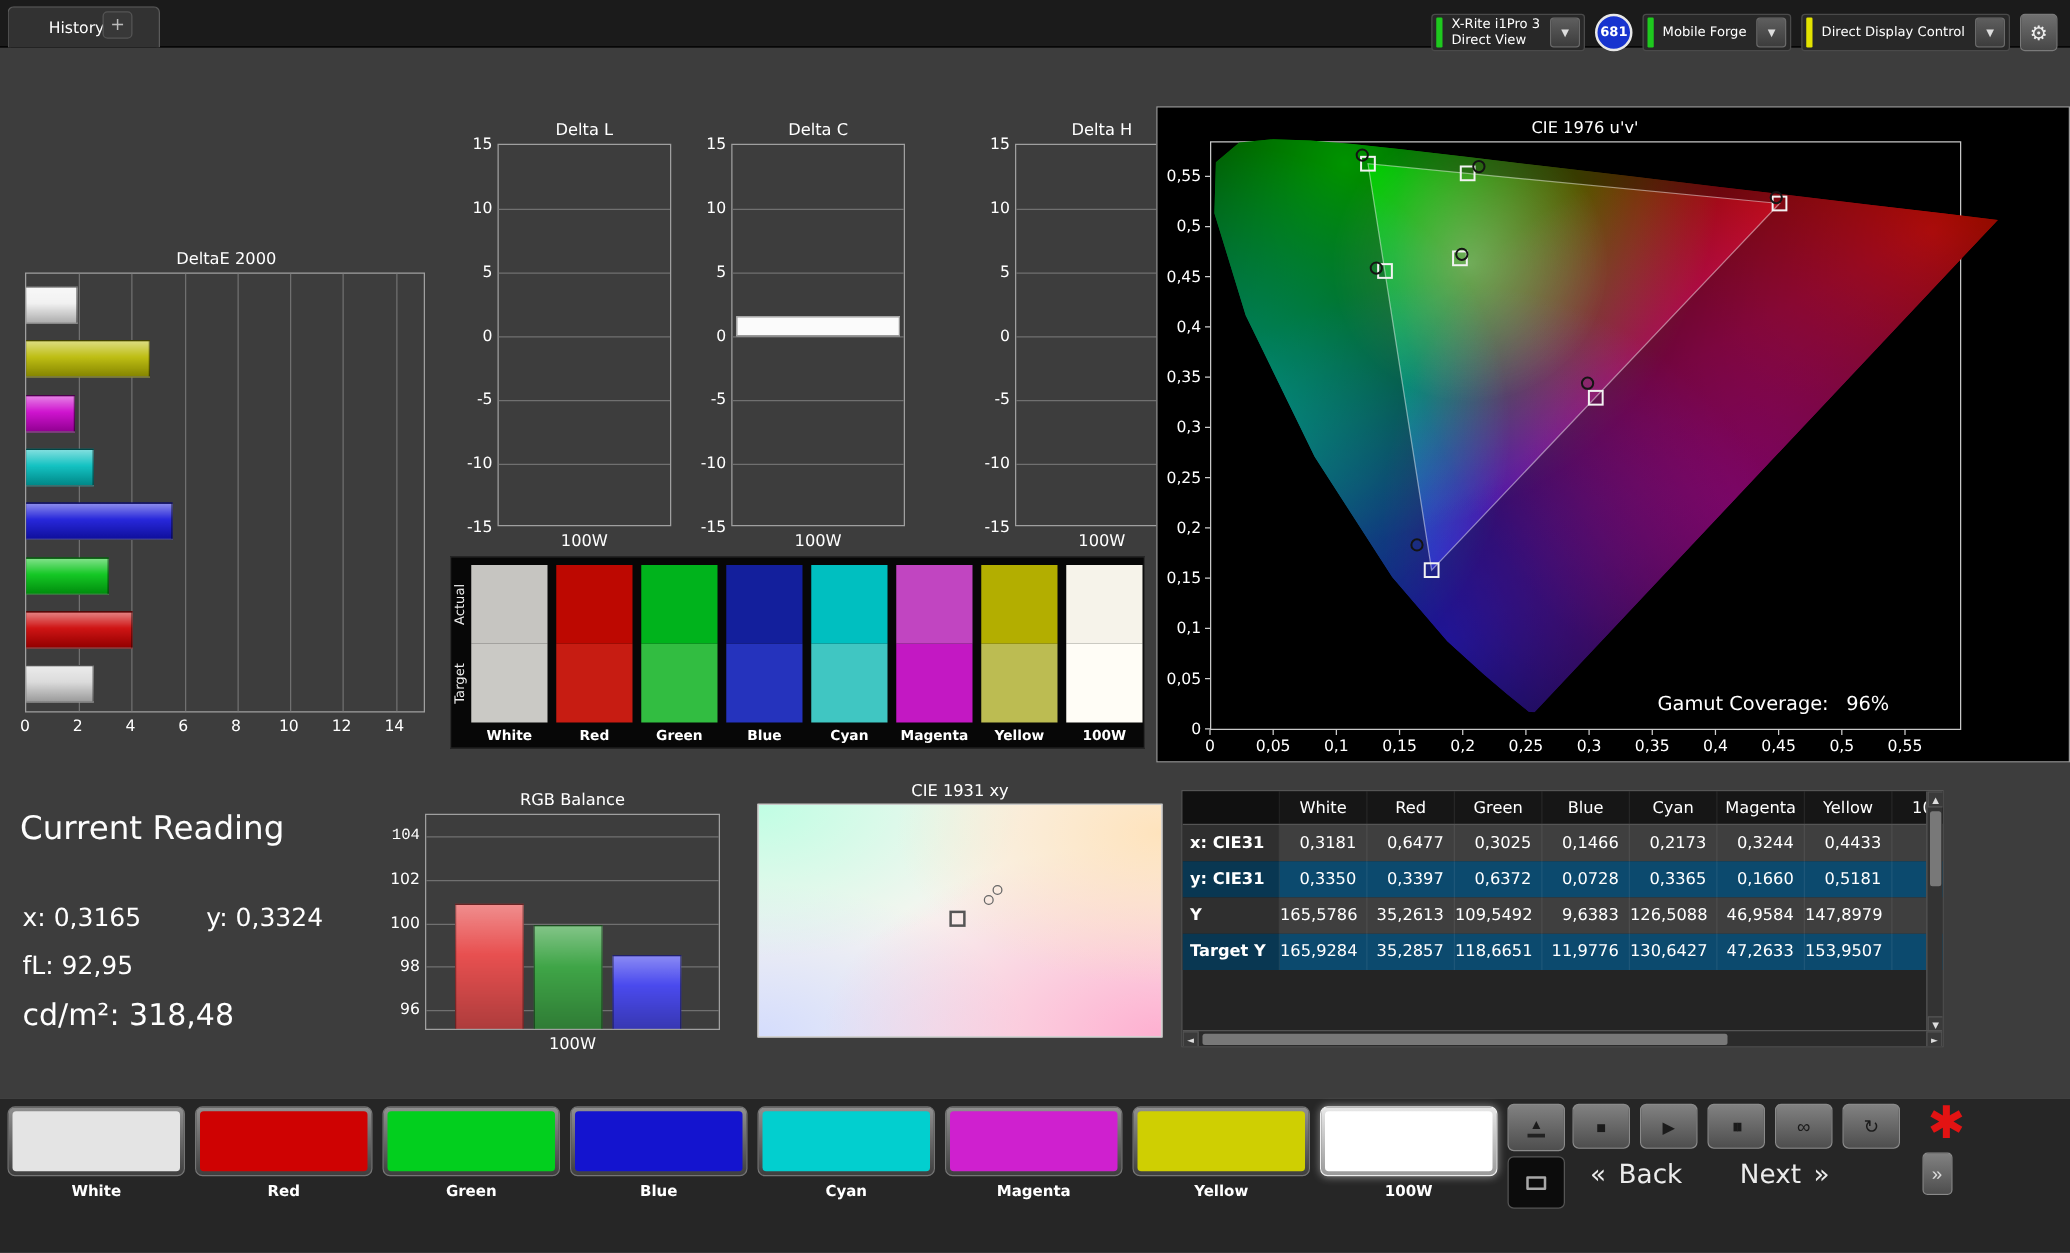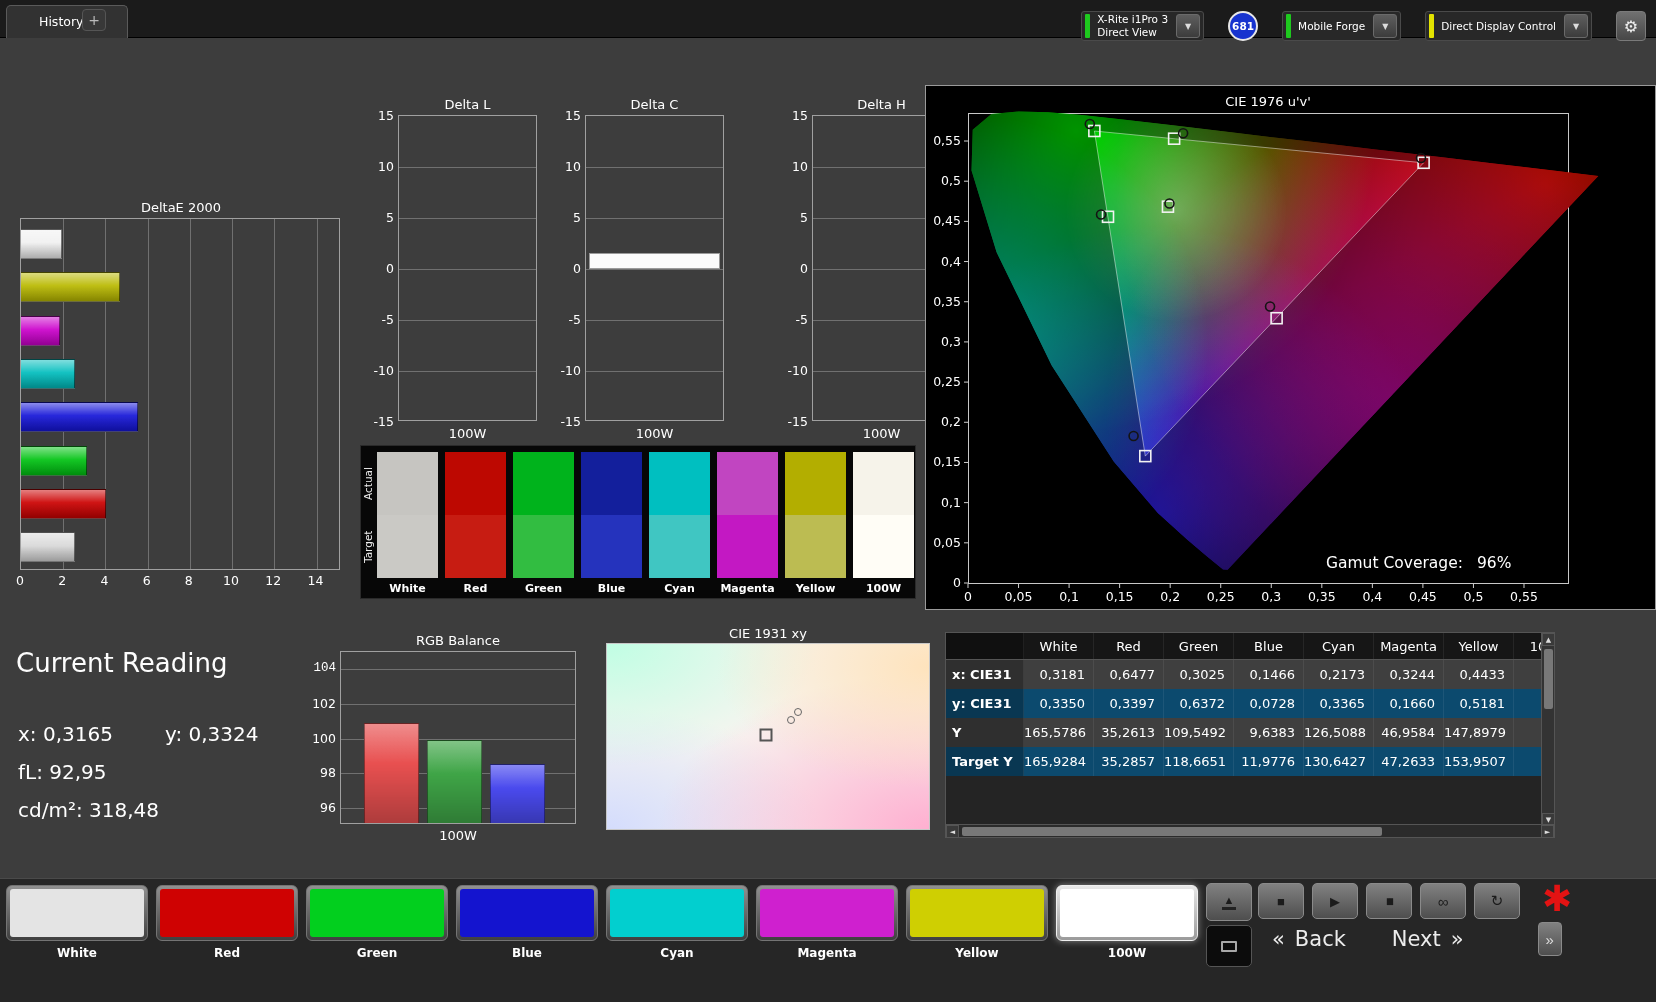--- a/index.html
+++ b/index.html
@@ -6,21 +6,21 @@
   html,body{background:#3d3d3d}
   .app{position:relative;width:1656px;height:1002px;background:#3d3d3d;overflow:hidden;
        font-family:"DejaVu Sans","Liberation Sans",sans-serif;color:#fff}
 
   
   .topbar{position:absolute;left:0;top:0;width:1656px;height:38px;background:#1b1b1b;border-bottom:1px solid #000}
   .tab{position:absolute;left:6px;top:5px;height:33px;line-height:31px;padding:0 32px;background:#323232;
        border:1px solid #5a5a5a;border-bottom:none;border-radius:5px 5px 0 0;font-size:12.5px;color:#fff}
   .tab-add{position:absolute;left:82px;top:9px;width:24px;height:22px;background:#383838;border:1px solid #555;
        border-radius:4px;color:#bbb;font-size:14px;text-align:center;line-height:20px}
-  .topbar-right{position:absolute;right:10px;top:4px;height:44px;display:flex;gap:24px;align-items:center}
+  .topbar-right{position:absolute;right:10px;top:4px;height:44px;display:flex;gap:8px;align-items:center}
   .dropdown{display:flex;align-items:center;background:#282828;border:1px solid #4a4a4a;border-radius:3px;height:30px;padding-right:3px}
   .stripe{width:5px;height:24px;margin:0 7px 0 3px;border-radius:1px}
   .dd-text{font-size:10.5px;line-height:1.2;margin-right:8px;white-space:nowrap}
   .dd-text span{display:block}
   .dd-btn{width:24px;height:24px;background:linear-gradient(#5e5e5e,#3c3c3c);border:1px solid #6a6a6a;border-radius:3px;
        color:#ddd;font-size:8px;display:flex;align-items:center;justify-content:center}
   .badge{width:30px;height:30px;border-radius:50%;background:#1733cf;border:2px solid #e8e8e8;color:#fff;
        font-size:10.5px;font-weight:bold;display:flex;align-items:center;justify-content:center}
   .gear{width:30px;height:30px;border-radius:4px;background:linear-gradient(#707070,#474747);border:1px solid #7a7a7a;
        display:flex;align-items:center;justify-content:center;font-size:16px;color:#eee}
@@ -62,21 +62,21 @@
   
   .cie76{position:absolute;left:925px;top:85px;width:731px;height:525px;background:#000;border:1px solid #9a9a9a}
   .cie76 svg{position:absolute;left:0;top:0}
   .coverage{position:absolute;left:400px;top:468px;font-size:15.5px;color:#fff;display:flex;gap:14px}
 
   
   .cr-title{position:absolute;left:16px;top:648px;font-size:26px;color:#fdfdfd}
   .cr-row1{position:absolute;left:18px;top:722px;font-size:20px}
   .cr-row1 .cr-y{position:absolute;left:147px;top:0;white-space:nowrap}
   .cr-row2{position:absolute;left:18px;top:760px;font-size:20px}
-  .cr-row3{position:absolute;left:18px;top:798px;font-size:20px}
+  .cr-row3{position:absolute;left:18px;top:798px;font-size:24px}
 
   
   .rgb{position:absolute;left:314px;top:633px;width:268px}
   .rgb .chart-title{margin-left:26px;width:236px}
   .rgb-body{display:flex;margin-top:3px}
   .rgb-ylabels{position:relative;width:26px;height:173px}
   .rgb-plot{position:relative;width:236px;height:173px;border:1px solid #a0a0a0}
   .rgb-bar{position:absolute;bottom:0;width:55px;border:1px solid rgba(0,0,0,.4);border-bottom:none}
   .rgb-xlabel{margin-left:26px;width:236px;text-align:center;font-size:13px;margin-top:4px}
 

